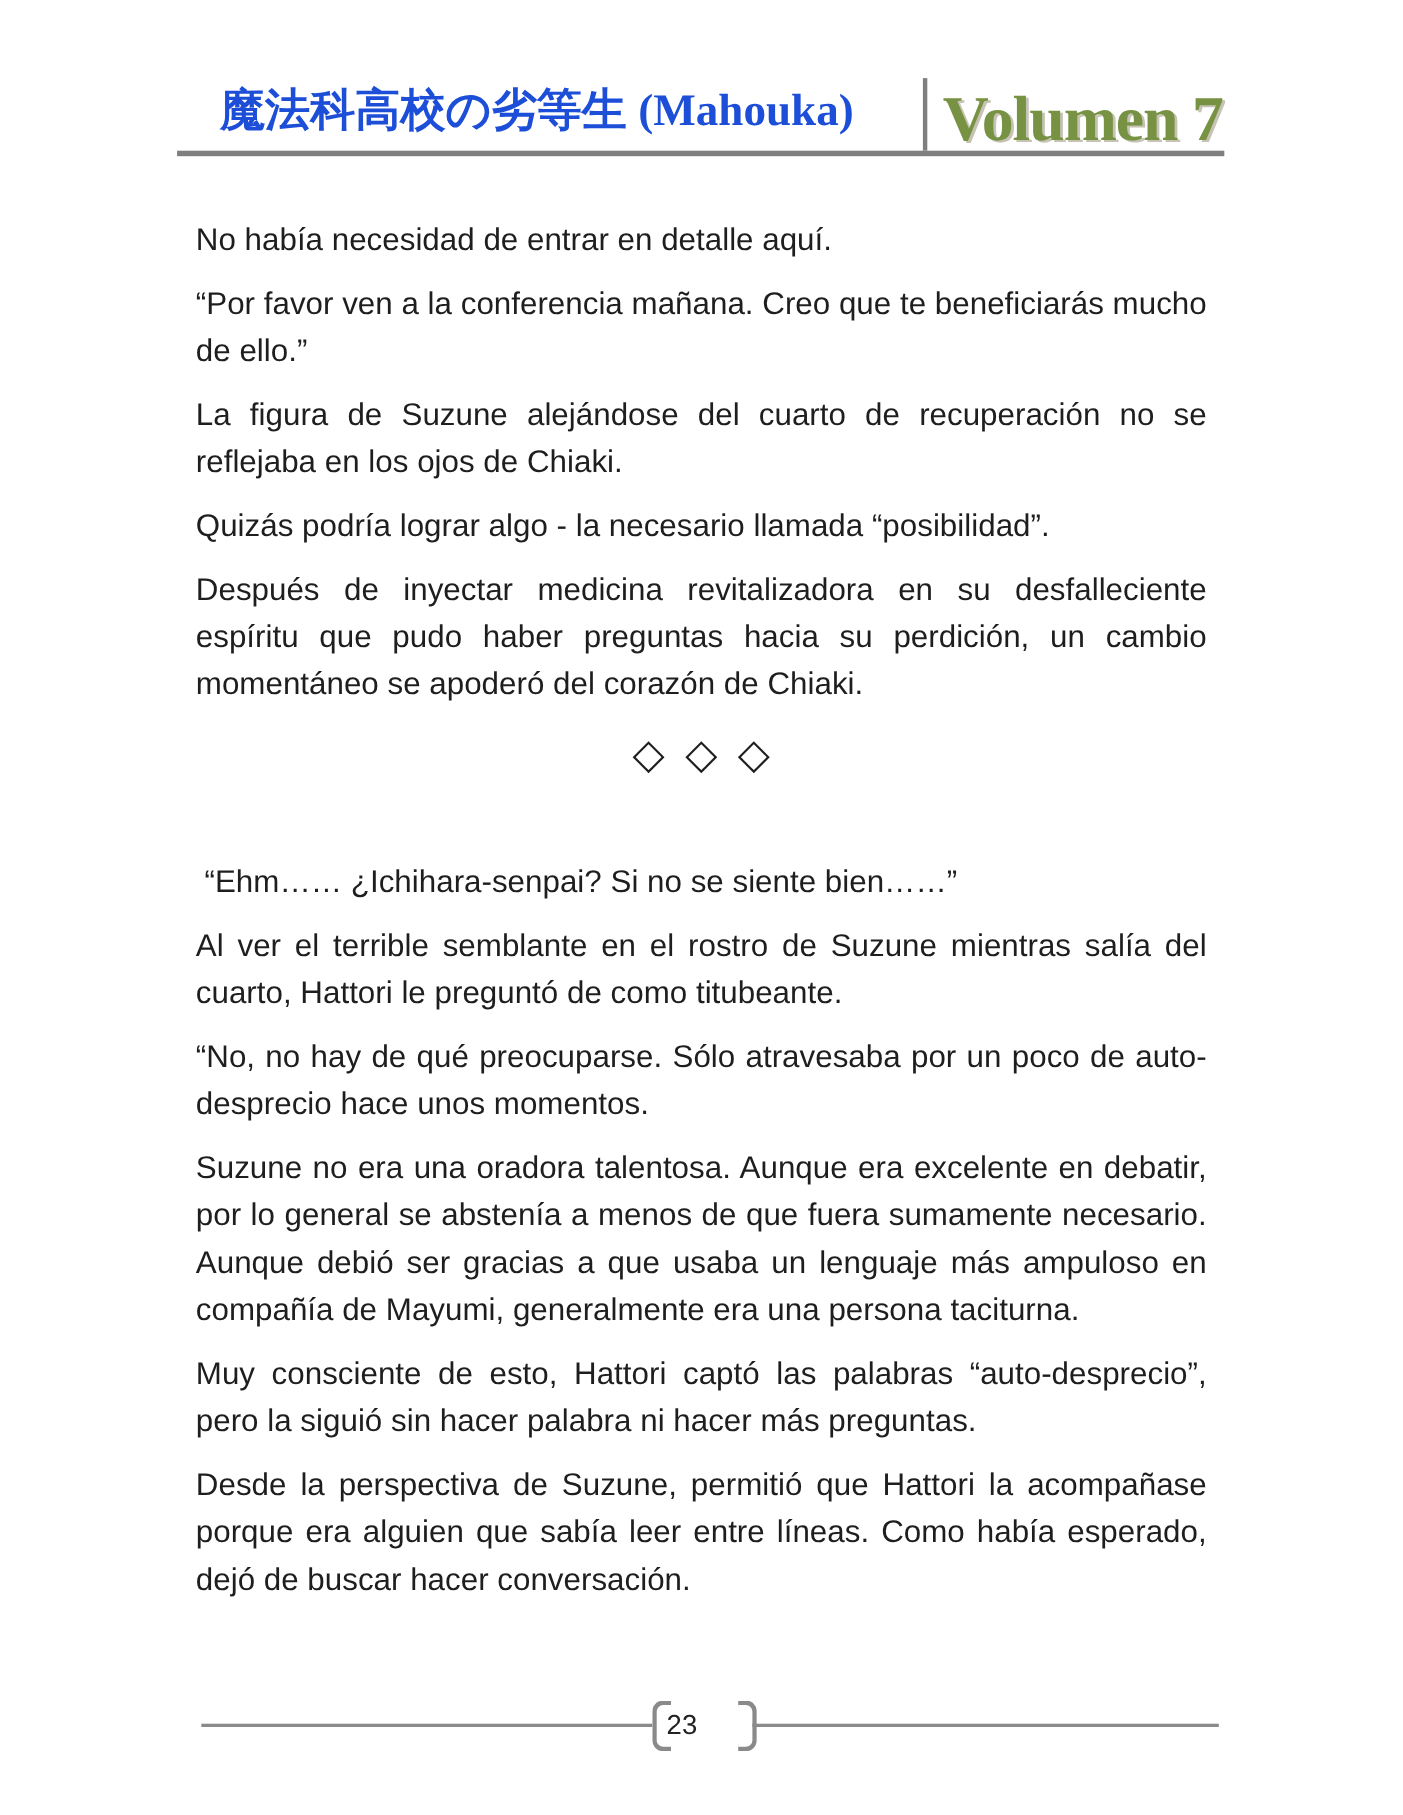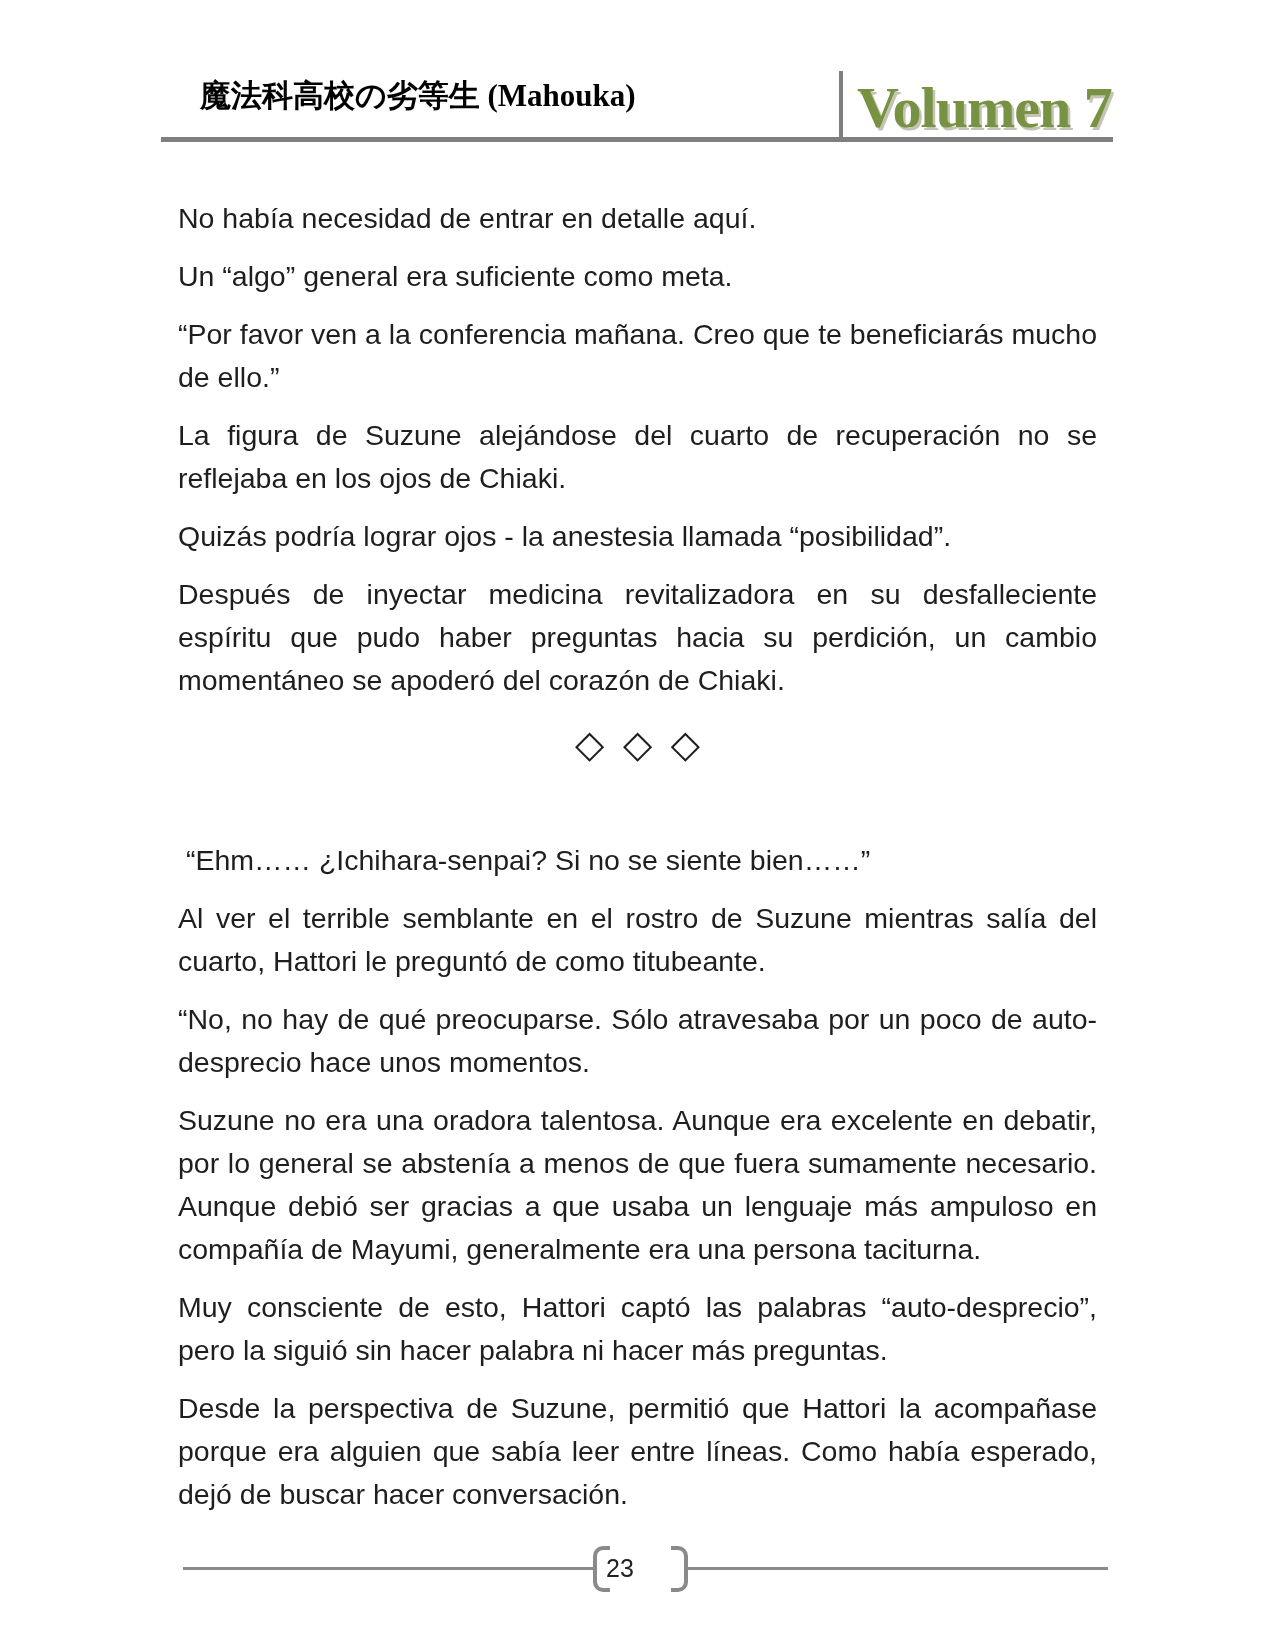--- a/index.html
+++ b/index.html
@@ -11,22 +11,22 @@
     font-family:"Liberation Sans","DejaVu Sans",sans-serif;
   }
   
   .header-rule{
     position:absolute;left:161px;top:137px;width:952px;height:5px;
     background:#7f7f7f;
   }
   .series-title{
     position:absolute;left:200px;top:80px;
     font-family:"Liberation Serif","DejaVu Serif",serif;
-    font-weight:bold;font-size:31px;line-height:1;
-    color:#000000;white-space:nowrap;
+    font-weight:bold;font-size:41px;line-height:1;
+    color:#1d4ed8;white-space:nowrap;
   }
   .header-divider{
     position:absolute;left:839px;top:71px;width:4px;height:66px;
     background:#7f7f7f;
   }
   .volume-label{
     position:absolute;left:857px;top:79px;
     font-family:"Liberation Serif","DejaVu Serif",serif;
     font-weight:bold;font-size:58px;line-height:1;letter-spacing:-1px;
     color:#779242;
@@ -80,24 +80,23 @@
 
 <div id="page">
 
   <div class="series-title">魔法科高校の劣等生 (Mahouka)</div>
   <div class="header-divider"></div>
   <div class="volume-label">Volumen 7</div>
   <div class="header-rule"></div>
 
   <div class="content">
     <p>No había necesidad de entrar en detalle aquí.</p>
-    <p>Un “algo” general era suficiente como meta.</p>
     <p>“Por favor ven a la conferencia mañana. Creo que te beneficiarás mucho de ello.”</p>
     <p>La figura de Suzune alejándose del cuarto de recuperación no se reflejaba en los ojos de Chiaki.</p>
-    <p>Quizás podría lograr ojos - la anestesia llamada “posibilidad”.</p>
+    <p>Quizás podría lograr algo - la necesario llamada “posibilidad”.</p>
     <p>Después de inyectar medicina revitalizadora en su desfalleciente espíritu que pudo haber preguntas hacia su perdición, un cambio momentáneo se apoderó del corazón de Chiaki.</p>
 
     <div class="separator">◇ ◇ ◇</div>
 
     <p>&nbsp;“Ehm…… ¿Ichihara-senpai? Si no se siente bien……”</p>
     <p>Al ver el terrible semblante en el rostro de Suzune mientras salía del cuarto, Hattori le preguntó de como titubeante.</p>
     <p>“No, no hay de qué preocuparse. Sólo atravesaba por un poco de auto-desprecio hace unos momentos.</p>
     <p>Suzune no era una oradora talentosa. Aunque era excelente en debatir, por lo general se abstenía a menos de que fuera sumamente necesario. Aunque debió ser gracias a que usaba un lenguaje más ampuloso en compañía de Mayumi, generalmente era una persona taciturna.</p>
     <p>Muy consciente de esto, Hattori captó las palabras “auto-desprecio”, pero la siguió sin hacer palabra ni hacer más preguntas.</p>
     <p>Desde la perspectiva de Suzune, permitió que Hattori la acompañase porque era alguien que sabía leer entre líneas. Como había esperado, dejó de buscar hacer conversación.</p>

